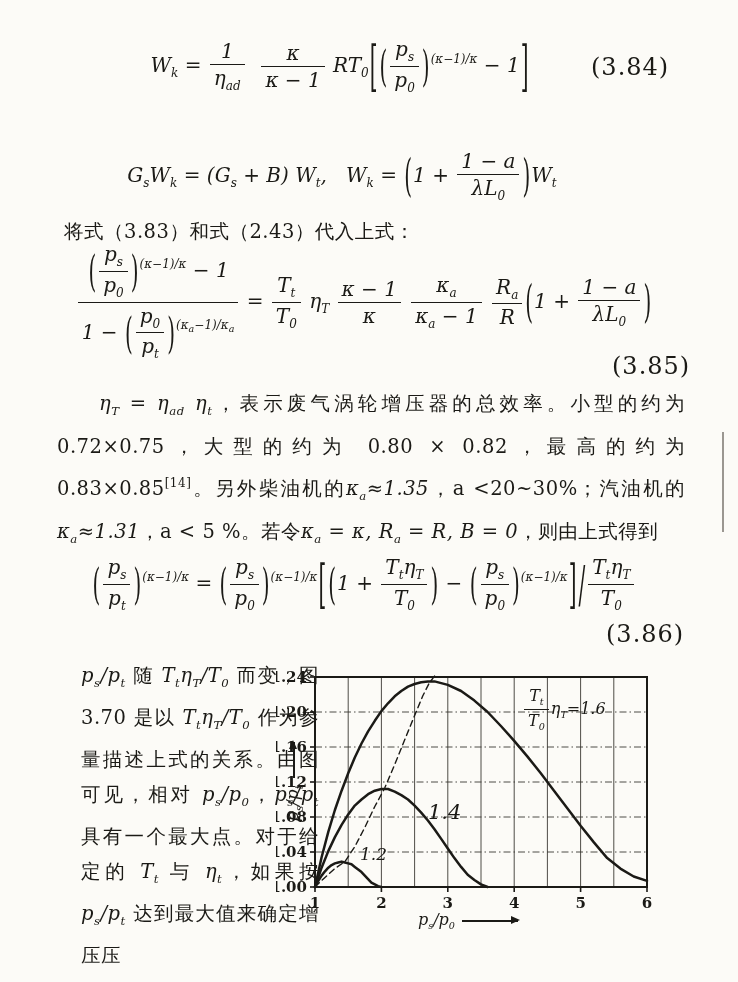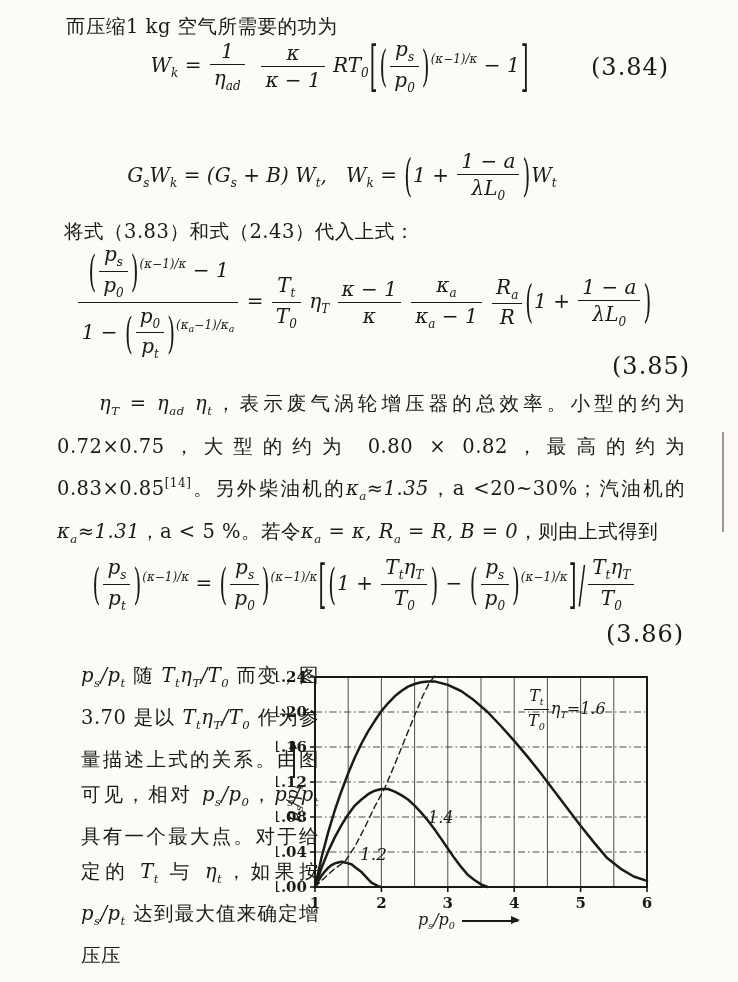--- a/index.html
+++ b/index.html
@@ -28,21 +28,21 @@
               font-size:20px; font-style:italic; }
   .eqnum { position:absolute; font-size:24px; font-style:normal; letter-spacing:1px; }
   .supref { font-size:12px; vertical-align:super; }
 
   
   #figure-area { position:absolute; left:276px; top:656px; width:430px; height:276px; }
   #chart-svg { position:absolute; left:0; top:0; }
   .tick { font:bold 15px "DejaVu Serif","Liberation Serif",serif; fill:#1b1a16; }
   .clabel { position:absolute; font-style:italic; color:#1b1a16; }
   #curve-label-16 { left:246px; top:30px; font-size:16px; }
-  #curve-label-14 { left:152px; top:152px; font-size:16px; }
+  #curve-label-14 { left:152px; top:144px; font-size:21px; }
   #curve-label-12 { left:84px;  top:188px; font-size:17px; }
   #x-axis-label { left:142px; top:254px; font-size:16px; white-space:nowrap; }
   .harrow { display:inline-block; position:relative; width:56px; height:2px; background:#1b1a16;
             vertical-align:middle; margin-left:7px; }
   .harrow:after { content:""; position:absolute; right:-2px; top:-3.5px;
                   border-left:9px solid #1b1a16; border-top:4.5px solid transparent;
                   border-bottom:4.5px solid transparent; }
   .harrow.short { width:36px; }
   #y-axis-label { position:absolute; left:282px; top:822px; transform-origin:0 0;
                   transform:rotate(-90deg); font-size:17px; white-space:nowrap; }
@@ -50,21 +50,20 @@
                     font-size:19px; font-weight:600; letter-spacing:1px; }
   #figure-caption .gap { margin-right:24px; }
   .artifact { position:absolute; background:#4a463e; opacity:0.55; }
   #edge-line { left:722px; top:432px; width:2px; height:100px; }
 </style>
 </head>
 <body>
 
 <div id="page">
 
-  <div class="para" style="left:66px; top:8px; width:600px;">而压缩1 kg 空气所需要的功为</div>
 
   <div class="equation" style="left:90px; top:34px; width:500px; height:64px;">
     <span class="math"><span class="mtext">W</span><span class="msub">k</span><span class="mtext"> = </span><span class="mfrac"><span class="mnum"><span class="mtext">1</span></span><span class="mden"><span class="mtext">η</span><span class="msub">ad</span></span></span><span class="mtext">  </span><span class="mfrac"><span class="mnum"><span class="mtext">κ</span></span><span class="mden"><span class="mtext">κ − 1</span></span></span><span class="mtext"> RT</span><span class="msub">0</span><span class="mbig" style="transform: scaleY(2.7);">[</span><span class="mbig" style="transform: scaleY(2.1);">(</span><span class="mfrac"><span class="mnum"><span class="mtext">p</span><span class="msub">s</span></span><span class="mden"><span class="mtext">p</span><span class="msub">0</span></span></span><span class="mbig" style="transform: scaleY(2.1);">)</span><span class="msup">(κ−1)/κ</span><span class="mtext"> − 1</span><span class="mbig" style="transform: scaleY(2.7);">]</span></span>
   </div>
   <div class="eqnum" style="left:591px; top:53px;">(3.84)</div>
 
 
   <div class="equation" style="left:92px; top:146px; width:500px; height:60px;">
     <span class="math"><span class="mtext">G</span><span class="msub">s</span><span class="mtext">W</span><span class="msub">k</span><span class="mtext"> = (G</span><span class="msub">s</span><span class="mtext"> + B) W</span><span class="msub">t</span><span class="mtext">,   W</span><span class="msub">k</span><span class="mtext"> = </span><span class="mbig" style="transform: scaleY(2.2);">(</span><span class="mtext">1 + </span><span class="mfrac"><span class="mnum"><span class="mtext">1 − a</span></span><span class="mden"><span class="mtext">λL</span><span class="msub">0</span></span></span><span class="mbig" style="transform: scaleY(2.2);">)</span><span class="mtext">W</span><span class="msub">t</span></span>
   </div>

